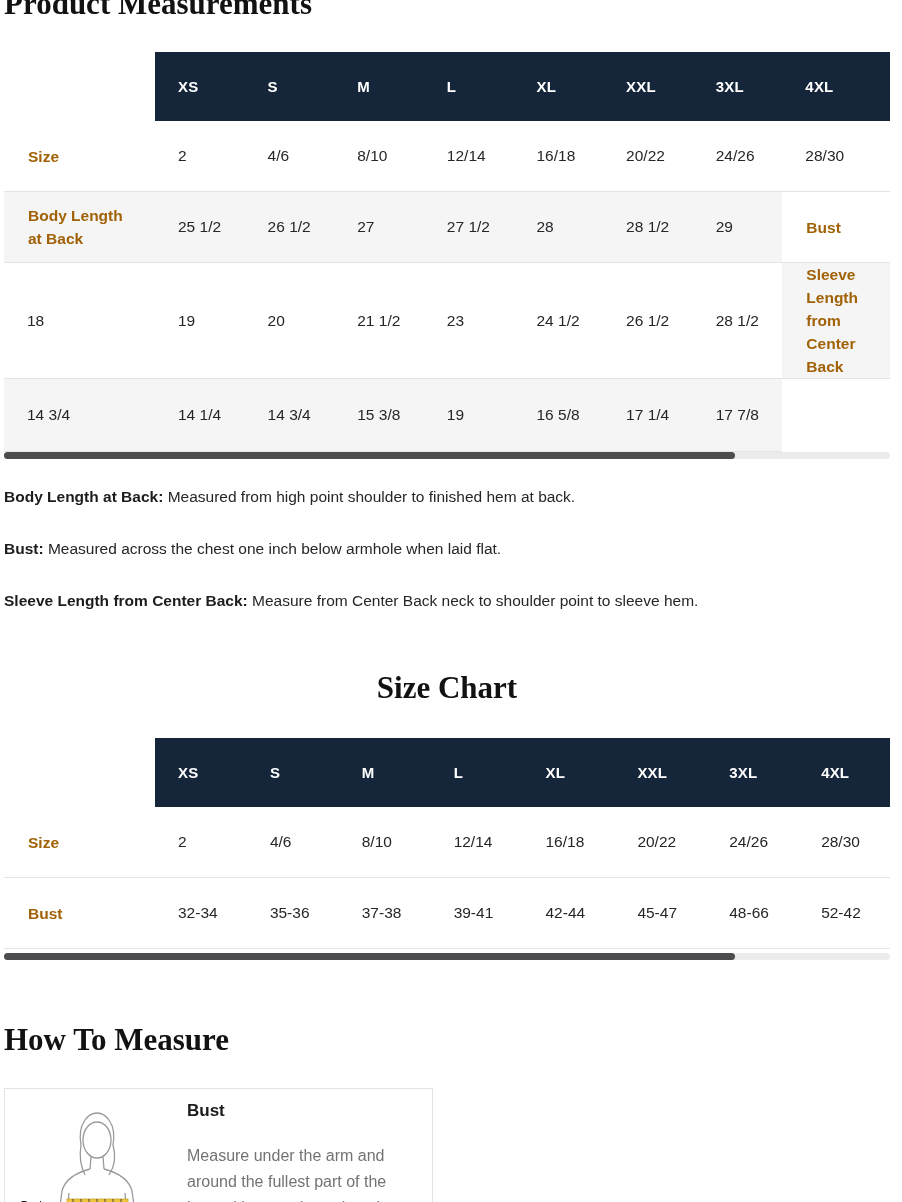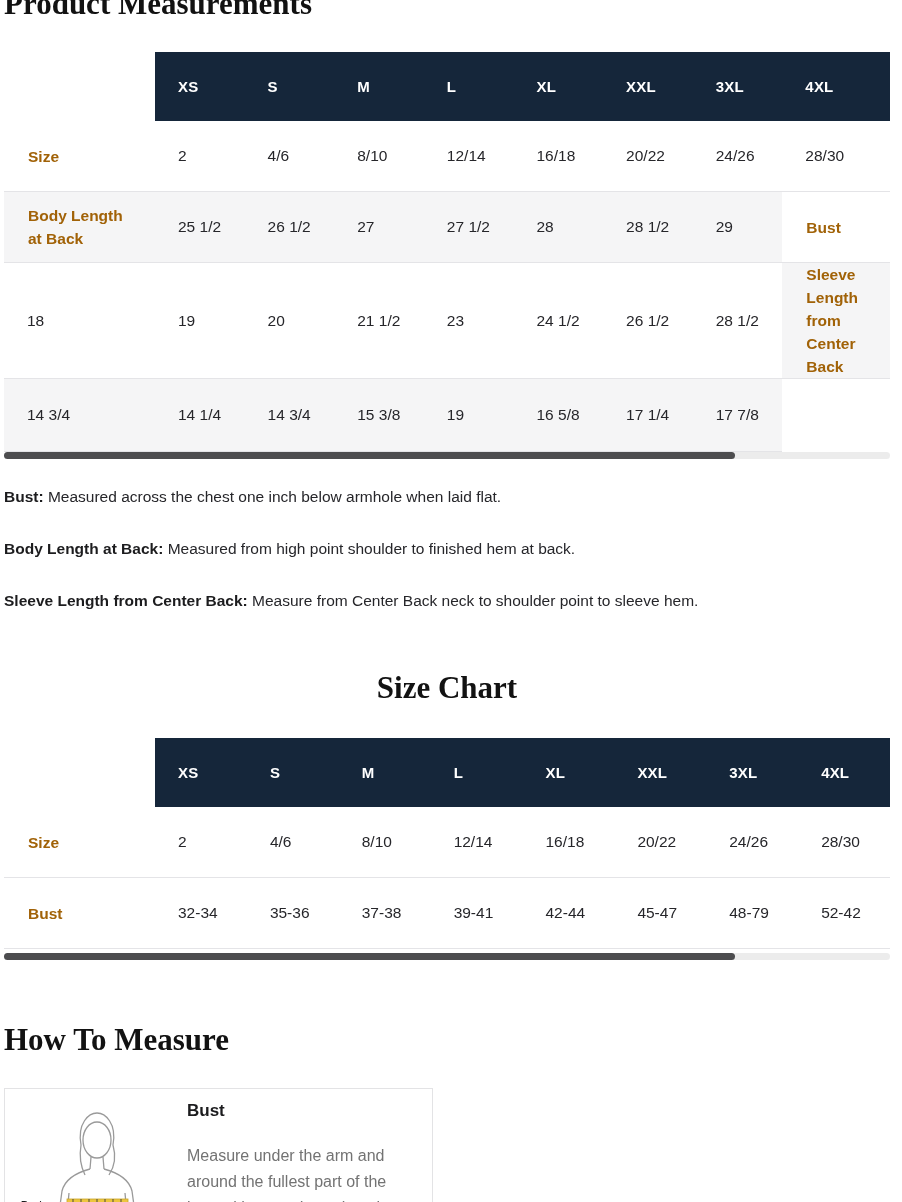--- a/index.html
+++ b/index.html
@@ -135,26 +135,26 @@
     <div class="cell alt row-tall">17 1/4</div>
     <div class="cell alt row-tall">17 7/8</div>
   </div>
 
   <div class="hscroll">
     <div class="thumb"></div>
   </div>
 
   <div class="defs">
     <p>
+      <span class="term">Body Length at Back:</span>
+      <span>Measured from high point shoulder to finished hem at back.</span>
+    </p>
+    <p>
       <span class="term">Bust:</span>
       <span>Measured across the chest one inch below armhole when laid flat.</span>
-    </p>
-    <p>
-      <span class="term">Body Length at Back:</span>
-      <span>Measured from high point shoulder to finished hem at back.</span>
     </p>
     <p>
       <span class="term">Sleeve Length from Center Back:</span>
       <span>Measure from Center Back neck to shoulder point to sleeve hem.</span>
     </p>
   </div>
 
   <h2 id="sc-title">Size Chart</h2>
 
   <div class="size-table">
@@ -178,21 +178,21 @@
     <div class="cell row-h">24/26</div>
     <div class="cell row-h">28/30</div>
 
     <div class="cell rowlabel row-h">Bust</div>
     <div class="cell row-h">32-34</div>
     <div class="cell row-h">35-36</div>
     <div class="cell row-h">37-38</div>
     <div class="cell row-h">39-41</div>
     <div class="cell row-h">42-44</div>
     <div class="cell row-h">45-47</div>
-    <div class="cell row-h">48-79</div>
+    <div class="cell row-h">48-66</div>
     <div class="cell row-h">52-42</div>
   </div>
 
   <div class="hscroll" style="margin-top:4px;">
     <div class="thumb"></div>
   </div>
 
   <h2 id="htm-title">How To Measure</h2>
 
   <div class="measure-card">

